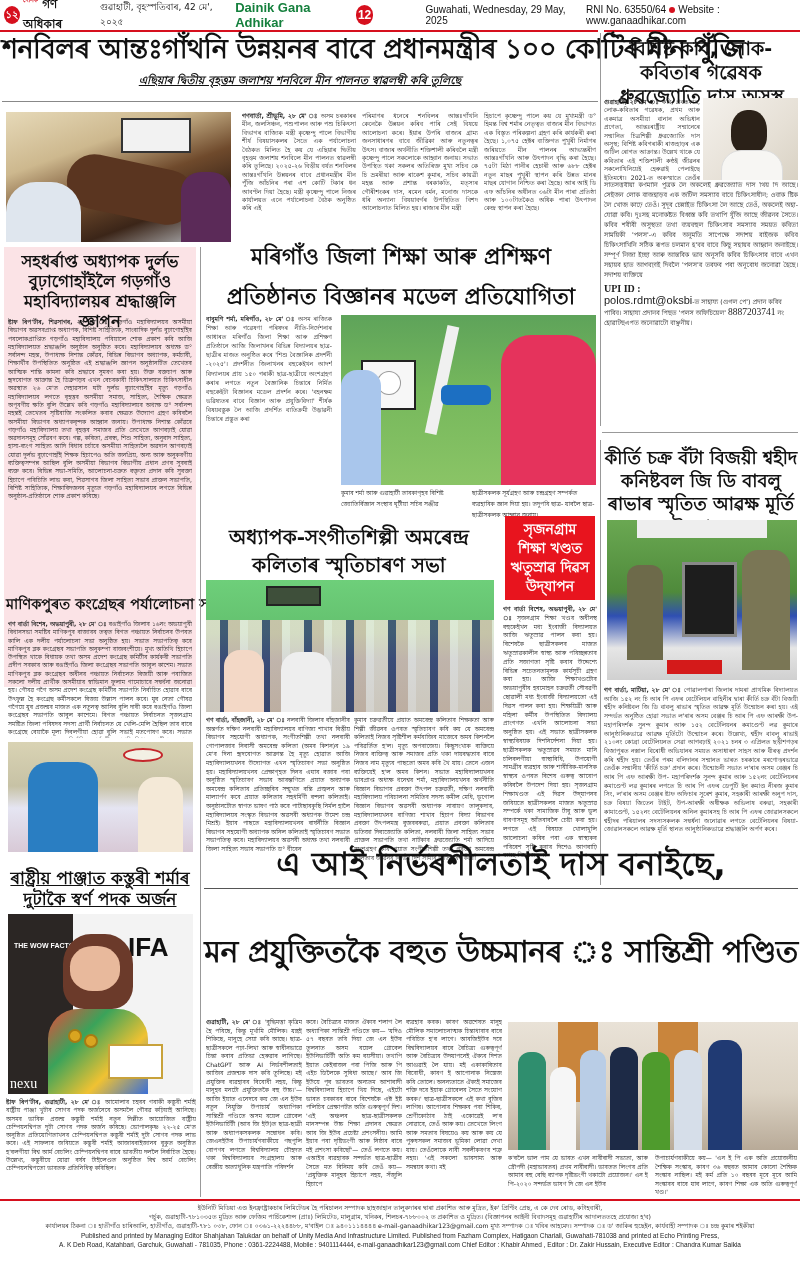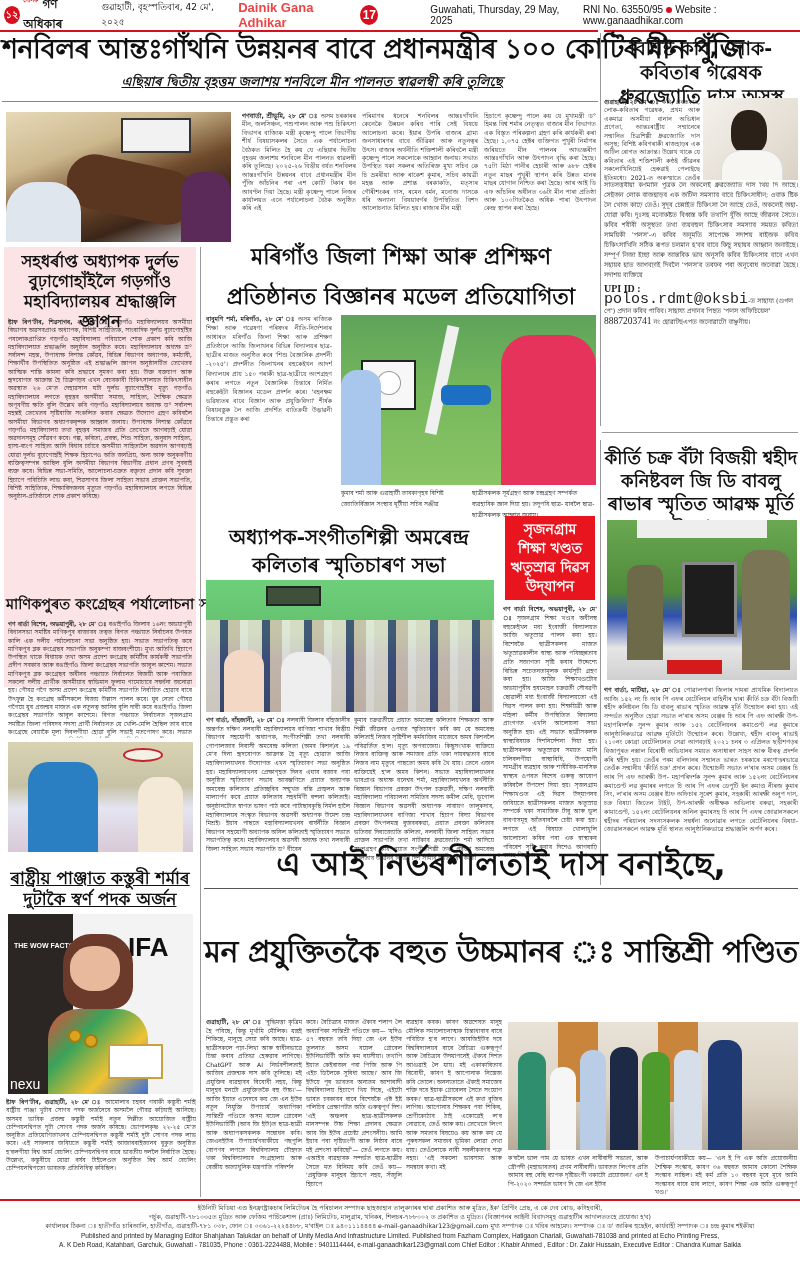--- a/index.html
+++ b/index.html
@@ -3,21 +3,21 @@
 <meta charset="utf-8">
 <style>
   * { box-sizing: border-box; margin: 0; padding: 0; }
   body { width: 800px; height: 1286px; background: #ffffff; font-family: "DejaVu Sans", sans-serif; color: #111; overflow: hidden; position: relative; }
   .abs { position: absolute; }
   .masthead { left: 0; top: 0; width: 800px; height: 30px; display: flex; align-items: center; font-size: 10px; padding: 8px 4px; }
   .mh-pageno-bn { width: 18px; height: 18px; border-radius: 50%; background: #d6101e; color: #fff; font-weight: bold; font-size: 10px; display: flex; align-items: center; justify-content: center; }
   .mh-logo { font-weight: bold; font-size: 12px; margin-left: 3px; color: #111; }
   .mh-logo .tag { font-size: 6px; color: #d6101e; vertical-align: top; }
   .mh-datebn { margin-left: 8px; font-size: 9px; }
-  .mh-title-en { margin-left: 12px; color: #ef4444; font-weight: bold; font-size: 13px; font-family: "Liberation Sans", sans-serif; }
+  .mh-title-en { margin-left: 12px; color: #15803d; font-weight: bold; font-size: 13px; font-family: "Liberation Sans", sans-serif; }
   .mh-pageno { margin-left: 8px; width: 20px; height: 20px; border-radius: 50%; background: #d6101e; color: #fff; font-weight: bold; font-size: 12px; display: flex; align-items: center; justify-content: center; font-family: "Liberation Sans", sans-serif; }
   .mh-date-en { margin-left: 52px; font-family: "Liberation Sans", sans-serif; font-size: 10px; }
   .mh-rni { margin-left: 14px; font-family: "Liberation Sans", sans-serif; font-size: 10px; }
   .mh-dot { display: inline-block; width: 6px; height: 6px; background: #d6101e; border-radius: 50%; margin: 0 3px; vertical-align: middle; }
   .redline { height: 2px; background: #d6101e; }
   .headline { font-weight: bold; color: #111; line-height: 1.15; text-align: center; font-family: "DejaVu Sans", sans-serif; }
   .subhead { font-style: italic; text-decoration: underline; font-weight: bold; text-align: center; }
   .body-text { font-size: 6.2px; line-height: 8.4px; color: #222; text-align: justify; overflow: hidden; }
   .body-text b { font-weight: bold; }
   .photo { overflow: hidden; position: absolute; }
@@ -33,31 +33,31 @@
 <body>
 
 <div class="abs masthead">
   <div class="mh-pageno-bn">১২</div>
   <div class="mh-logo">
     <span class="tag">দৈনিক</span>
     <span>গণ অধিকাৰ</span>
   </div>
   <div class="mh-datebn">গুৱাহাটী, বৃহস্পতিবাৰ, 42 মে', ২০২৫</div>
   <div class="mh-title-en">Dainik Gana Adhikar</div>
-  <div class="mh-pageno">17</div>
-  <div class="mh-date-en">Guwahati, Thursday, 29 May, 2025</div>
+  <div class="mh-pageno">12</div>
+  <div class="mh-date-en">Guwahati, Wednesday, 29 May, 2025</div>
   <div class="mh-rni">
-    <span>RNI No. 63550/95</span><span class="mh-dot"></span><span>Website : www.ganaadhikar.com</span>
+    <span>RNI No. 63550/64</span><span class="mh-dot"></span><span>Website : www.ganaadhikar.com</span>
   </div>
 </div>
 <div class="abs redline" style="left:0;top:30px;width:598px;"></div>
 <div class="abs redline" style="left:604px;top:30px;width:196px;"></div>
 
 <div class="abs headline" style="left:2px;top:33px;width:596px;font-size:27px;letter-spacing:-0.5px;white-space:nowrap;">শনবিলৰ আন্তঃগাঁথনি উন্নয়নৰ বাবে প্ৰধানমন্ত্ৰীৰ ১০০ কোটিৰ মীন পুঁজি</div>
-<div class="abs subhead" style="left:14px;top:72px;width:596px;font-size:13px;white-space:nowrap;">এছিয়াৰ দ্বিতীয় বৃহত্তম জলাশয় শনবিলে মীন পালনত স্বাৱলম্বী কৰি তুলিছে</div>
+<div class="abs subhead" style="left:2px;top:72px;width:596px;font-size:11px;white-space:nowrap;">এছিয়াৰ দ্বিতীয় বৃহত্তম জলাশয় শনবিলে মীন পালনত স্বাৱলম্বী কৰি তুলিছে</div>
 <div class="hrule" style="left:2px;top:101px;width:596px;background:#888;"></div>
 
 <div class="photo" style="left:6px;top:112px;width:225px;height:130px;background:linear-gradient(160deg,#e6d9b8 0%,#cdb88e 30%,#6f4a2c 55%,#3b2518 75%,#c9cfd6 100%);">
   <div style="position:absolute;left:115px;top:6px;width:70px;height:35px;background:#f2f2f2;border:2px solid #333;"></div>
   <div style="position:absolute;left:60px;top:50px;width:130px;height:55px;background:#5a3520;border-radius:30px;transform:rotate(12deg);"></div>
   <div style="position:absolute;left:0;top:70px;width:75px;height:60px;background:#dfe6ee;border-radius:30px 30px 0 0;"></div>
   <div style="position:absolute;left:175px;top:60px;width:50px;height:70px;background:#5b2a58;border-radius:20px 20px 0 0;"></div>
 </div>
 
 <div class="abs body-text" style="left:242px;top:112px;width:114px;height:130px;"><b>গণবাৰ্তা, শ্ৰীভূমি, ২৮ মে' ঃ</b> <span>অসম চৰকাৰৰ মীন, জলসিঞ্চন, পশুপালন আৰু পশু চিকিৎসা বিভাগৰ বাজ্যিক মন্ত্ৰী কৃষ্ণেন্দু পালে বিভাগীয় শীৰ্ষ বিষয়াসকলৰ সৈতে এক পৰ্যালোচনা বৈঠকত মিলিত হৈ কয় যে এছিয়াৰ দ্বিতীয় বৃহত্তম জলাশয় শনবিলে মীন পালনত স্বাৱলম্বী কৰি তুলিছে। ২০২৫-২৬ বিত্তীয় বৰ্ষত শনবিলৰ আন্তঃগাঁথনি উন্নয়নৰ বাবে প্ৰধানমন্ত্ৰীৰ মীন পুঁজি আঁচনিৰ পৰা এশ কোটি টকাৰ ধন আবণ্টন দিয়া হৈছে। মন্ত্ৰী কৃষ্ণেন্দু পালে নিজৰ কাৰ্যালয়ত এনে পৰ্যালোচনা বৈঠক অনুষ্ঠিত কৰি এই</span></div>
@@ -69,21 +69,21 @@
 <div class="photo" style="left:703px;top:98px;width:95px;height:82px;background:linear-gradient(135deg,#f4f1ec 0%,#e6e0d6 60%,#d9d2c4 100%);">
   <div style="position:absolute;left:28px;top:12px;width:36px;height:44px;background:#2b2118;border-radius:45% 45% 40% 40%;"></div>
   <div style="position:absolute;left:18px;top:52px;width:62px;height:34px;background:#f7f6f3;border-radius:20px 20px 0 0;border:1px solid #ddd;"></div>
 </div>
 <div class="abs body-text" style="left:604px;top:98px;width:96px;height:84px;font-size:6.1px;"><b>গুৱাহাটী, ২৮ মে' ঃ</b> <span>কবি, প্ৰবন্ধকাৰ, লোক-কবিতাৰ গৱেষক, প্ৰথম আৰু একমাত্ৰ অসমীয়া বানান অভিধান প্ৰণেতা, আন্তঃৰাষ্ট্ৰীয় সন্মানেৰে সন্মানিত চিত্ৰশিল্পী ধ্ৰুৱজ্যোতি দাস অসুস্থ; বিশিষ্ট কবিগৰাকী ৰাজহাড়ৰ এক জটিল ৰোগত আক্ৰান্ত। উল্লেখ থাকে যে কবিতাৰ এই শক্তিশালী কণ্ঠই জীৱনৰ সকলোখিনিয়েই হেৰুৱাই পেলাইছে ইতিমধ্যে। 2021-ত অকস্মাতে তেওঁৰ প্ৰাণবন্ত পত্নীয়ে এই পৃথিৱীৰ পৰা বিদায় মাগিছে; 2022-ত অকস্মাতে তেওঁৰ মাতৃও আঁতৰি গৈছে এই সংসাৰৰ পৰা আৰু 2022-তে অতি পৃথিৱীৰ পৰা আঁতৰি গুচি গ'ল তেওঁৰ কিশোৰ কোমল সৰু পুত্ৰ। পিতৃয়ে মুখাগ্নি কৰিলে পুত্ৰৰ, ইয়াতকৈ আৰু দুখৰ কথা কি হ'ব পাৰে! হেৰাই গ'ল এখন ঘৰ! নিঃস্ব হৈ পৰিল ধ্ৰুৱজ্যোতি দাস। এতিয়া কেৱল সাতসত্তৰীয়া কণমানি পুত্ৰক লৈ অকলেই ধ্ৰুৱজ্যোতি দাস থিয় দি আছে। সেইজন লোক ৰাজহাড়ৰ এক জটিল সমস্যাৰ বাবে চিকিৎসাধীন; ওবাক ষ্টিক লৈ খোজ কাঢ়ে তেওঁ। সুদূৰ চেন্নাইত চিকিৎসা লৈ আছে তেওঁ, অকলেই অহা-যোৱা কৰি। দুঃসহ মনোকষ্টত বিধ্বস্ত কবি তথাপি যুঁজি আছে জীৱনৰ সৈতে। কবিৰ শৰীৰী অসুস্থতা তথা ব্যয়বহুল চিকিৎসাৰ সমস্যাৰ সময়ত কবিতা সাময়িকী 'পলস'-এ কবিৰ অনুমতি সাপেক্ষে সদাশয় ৰাইজক কবিৰ চিকিৎসাখিনি সঠিক ৰূপত চলমান হ'বৰ বাবে কিছু সহায়ৰ আহ্বান জনাইছে। সম্পূৰ্ণ নিজা ইচ্ছা আৰু আন্তৰিক ভাব অনুসৰি কবিৰ চিকিৎসাৰ বাবে এখন সহায়ৰ হাত আগবঢ়াই দিবলৈ 'পলস'ৰ তৰফৰ পৰা অনুৰোধ জনোৱা হৈছে। সদাশয় ব্যক্তিয়ে</span></div>
 <div class="abs body-text" style="left:604px;top:182px;width:194px;height:100px;font-size:6.4px;line-height:10px;">
     <span style="display:block;margin-top:-92px;">কবি, প্ৰবন্ধকাৰ, লোক-কবিতাৰ গৱেষক, প্ৰথম আৰু একমাত্ৰ অসমীয়া বানান অভিধান প্ৰণেতা, আন্তঃৰাষ্ট্ৰীয় সন্মানেৰে সন্মানিত চিত্ৰশিল্পী ধ্ৰুৱজ্যোতি দাস অসুস্থ; বিশিষ্ট কবিগৰাকী ৰাজহাড়ৰ এক জটিল ৰোগত আক্ৰান্ত। উল্লেখ থাকে যে কবিতাৰ এই শক্তিশালী কণ্ঠই জীৱনৰ সকলোখিনিয়েই হেৰুৱাই পেলাইছে ইতিমধ্যে। 2021-ত অকস্মাতে তেওঁৰ প্ৰাণবন্ত পত্নীয়ে এই পৃথিৱীৰ পৰা বিদায় মাগিছে; 2022-ত অকস্মাতে তেওঁৰ মাতৃও আঁতৰি গৈছে এই সংসাৰৰ পৰা আৰু 2022-তে অতি পৃথিৱীৰ পৰা আঁতৰি গুচি গ'ল তেওঁৰ কিশোৰ কোমল সৰু পুত্ৰ। পিতৃয়ে মুখাগ্নি কৰিলে পুত্ৰৰ, ইয়াতকৈ আৰু দুখৰ কথা কি হ'ব পাৰে! হেৰাই গ'ল এখন ঘৰ! নিঃস্ব হৈ পৰিল ধ্ৰুৱজ্যোতি দাস। এতিয়া কেৱল সাতসত্তৰীয়া কণমানি পুত্ৰক লৈ অকলেই ধ্ৰুৱজ্যোতি দাস থিয় দি আছে। সেইজন লোক ৰাজহাড়ৰ এক জটিল সমস্যাৰ বাবে চিকিৎসাধীন; ওবাক ষ্টিক লৈ খোজ কাঢ়ে তেওঁ। সুদূৰ চেন্নাইত চিকিৎসা লৈ আছে তেওঁ, অকলেই অহা-যোৱা কৰি। দুঃসহ মনোকষ্টত বিধ্বস্ত কবি তথাপি যুঁজি আছে জীৱনৰ সৈতে। কবিৰ শৰীৰী অসুস্থতা তথা ব্যয়বহুল চিকিৎসাৰ সমস্যাৰ সময়ত কবিতা সাময়িকী 'পলস'-এ কবিৰ অনুমতি সাপেক্ষে সদাশয় ৰাইজক কবিৰ চিকিৎসাখিনি সঠিক ৰূপত চলমান হ'বৰ বাবে কিছু সহায়ৰ আহ্বান জনাইছে। সম্পূৰ্ণ নিজা ইচ্ছা আৰু আন্তৰিক ভাব অনুসৰি কবিৰ চিকিৎসাৰ বাবে এখন সহায়ৰ হাত আগবঢ়াই দিবলৈ 'পলস'ৰ তৰফৰ পৰা অনুৰোধ জনোৱা হৈছে। সদাশয় ব্যক্তিয়ে</span>
   </div>
 <div class="abs" style="left:604px;top:284px;width:194px;font-size:6.4px;line-height:10px;color:#222;">
   <span style="font-family:'Liberation Serif',serif;font-weight:bold;font-size:10px;">UPI ID :</span><br>
-  <span style="font-family:Liberation Mono, monospace;font-size:15px;">polos.rdmt@oksbi</span><span>-ত সাহায্য (গুগল পে') প্ৰদান কৰিব পাৰিব। সাহায্য প্ৰদানৰ পিছত 'পলস অফিচিয়েল'</span>
+  <span style="font-family:Liberation Sans, sans-serif;font-size:11px;">polos.rdmt@oksbi</span><span>-ত সাহায্য (গুগল পে') প্ৰদান কৰিব পাৰিব। সাহায্য প্ৰদানৰ পিছত 'পলস অফিচিয়েল'</span>
   <span style="font-family:'Liberation Serif',serif;font-size:9.5px;">8887203741</span>
   <span>নং হোৱাটছএপত জনোৱাটো বাঞ্ছনীয়।</span>
 </div>
 
 <div class="hrule" style="left:602px;top:432px;width:196px;"></div>
 <div class="abs headline" style="left:604px;top:446px;width:194px;font-size:18px;line-height:23px;">কীৰ্তি চক্ৰ বঁটা বিজয়ী শ্বহীদ কনিষ্টবল জি ডি বাবলু ৰাভাৰ স্মৃতিত আৱক্ষ মূৰ্তি উন্মোচন</div>
 <div class="photo" style="left:607px;top:520px;width:190px;height:160px;background:linear-gradient(180deg,#6aa852 0%,#4f8a3b 45%,#2f4fb2 60%,#e6e6e6 80%,#d0d0d0 100%);">
   <div style="position:absolute;left:30px;top:0;width:130px;height:18px;background:#eee;"></div>
   <div style="position:absolute;left:75px;top:42px;width:55px;height:75px;background:#1d1d1d;border:3px solid #888;"></div>
   <div style="position:absolute;left:20px;top:45px;width:36px;height:95px;background:#6d6a4a;border-radius:12px 12px 0 0;"></div>
@@ -101,21 +101,21 @@
 <div class="photo" style="left:8px;top:742px;width:185px;height:110px;background:linear-gradient(180deg,#d9d3b4 0%,#c7c2a5 40%,#e5e5f2 60%,#d8c9d6 100%);">
   <div style="position:absolute;left:20px;top:20px;width:70px;height:90px;background:#2a7ec2;border-radius:20px 20px 0 0;"></div>
   <div style="position:absolute;left:115px;top:6px;width:40px;height:14px;background:#f3f0e4;border-radius:50%;border:2px solid #c4262c;"></div>
   <div style="position:absolute;left:130px;top:35px;width:45px;height:75px;background:#f4e9d7;border-radius:18px 18px 0 0;"></div>
 </div>
 
 <div class="abs headline" style="left:6px;top:868px;width:188px;font-size:17px;line-height:21px;text-decoration:underline;">ৰাষ্ট্ৰীয় পাঞ্জাত কস্তুৰী শৰ্মাৰ দুটাকৈ স্বৰ্ণ পদক অৰ্জন</div>
 <div class="photo" style="left:8px;top:914px;width:185px;height:180px;background:linear-gradient(90deg,#2b2624 0%,#2b2624 35%,#f3f3f3 35%,#f3f3f3 100%);">
   <div style="position:absolute;left:6px;top:28px;color:#fff;font-family:'Liberation Sans',sans-serif;font-size:7px;font-weight:bold;">THE WOW FACTORY</div>
   <div style="position:absolute;left:120px;top:18px;color:#111;font-family:'Liberation Sans',sans-serif;font-size:26px;font-weight:bold;">IFA</div>
-  <div style="position:absolute;left:2px;top:162px;color:#fff;font-family:Liberation Sans, sans-serif;font-size:14px;">nexu</div>
+  <div style="position:absolute;left:2px;top:162px;color:#fff;font-family:Liberation Serif, serif;font-size:14px;">nexu</div>
   <div style="position:absolute;left:55px;top:20px;width:70px;height:75px;background:#6b3a2a;border-radius:40% 40% 30% 30%;"></div>
   <div style="position:absolute;left:62px;top:32px;width:50px;height:45px;background:#e8b99c;border-radius:45%;"></div>
   <div style="position:absolute;left:40px;top:95px;width:100px;height:85px;background:linear-gradient(135deg,#e84a3a,#3aa35a,#f0c232,#3a6fd8);border-radius:30px 30px 0 0;"></div>
   <div style="position:absolute;left:60px;top:115px;width:14px;height:14px;border-radius:50%;background:#d9a520;border:2px solid #a87b12;"></div>
   <div style="position:absolute;left:76px;top:120px;width:14px;height:14px;border-radius:50%;background:#d9a520;border:2px solid #a87b12;"></div>
   <div style="position:absolute;left:100px;top:130px;width:55px;height:35px;background:#fff;border:2px solid #c8a23a;"></div>
 </div>
 <div class="abs body-text" style="left:6px;top:1098px;width:190px;height:100px;font-size:6px;line-height:8.3px;"><b>ষ্টাফ ৰিপ'ৰ্টাৰ, গুৱাহাটী, ২৮ মে' ঃ</b> <span>আমোলাৰ চহৰৰ গৰাকী কস্তুৰী শৰ্মাই ৰাষ্ট্ৰীয় পাঞ্জা খুটাৰ সোণৰ পদক অৰ্জনেৰে অসমলৈ গৌৰৱ কঢ়িয়াই আনিছে। অসমৰ ভাৰিক প্ৰজন্ম কস্তুৰী শৰ্মাই নতুন দিল্লীত আয়োজিত ৰাষ্ট্ৰীয় চেম্পিয়নশ্বিপত দুটা সোণৰ পদক অৰ্জন কৰিছে। ভোপালকৃষ্ণ ২২-২৫ মে'ত অনুষ্ঠিত প্ৰতিযোগিতাখনৰ চেম্পিয়নশ্বিপত কস্তুৰী শৰ্মাই দুটা সোণৰ পদক লাভ কৰে। এই সাফল্যৰ জৰিয়তে কস্তুৰী শৰ্মাই আজাৰবাইজানৰ বুকুত অনুষ্ঠিত হ'বলগীয়া বিশ্ব আৰ্ম ৰেচলিং চেম্পিয়নশ্বিপৰ বাবে ভাৰতীয় দললৈ নিৰ্বাচিত হৈছে। উল্লেখ্য, কস্তুৰীয়ে যোৱা বৰ্ষৰ টাইলেণ্ডত অনুষ্ঠিত বিশ্ব আৰ্ম ৰেচলিং চেম্পিয়নশ্বিপতো ভাৰতক প্ৰতিনিধিত্ব কৰিছিল।</span></div>
 
 <div class="vrule" style="left:200px;top:247px;height:950px;"></div>

